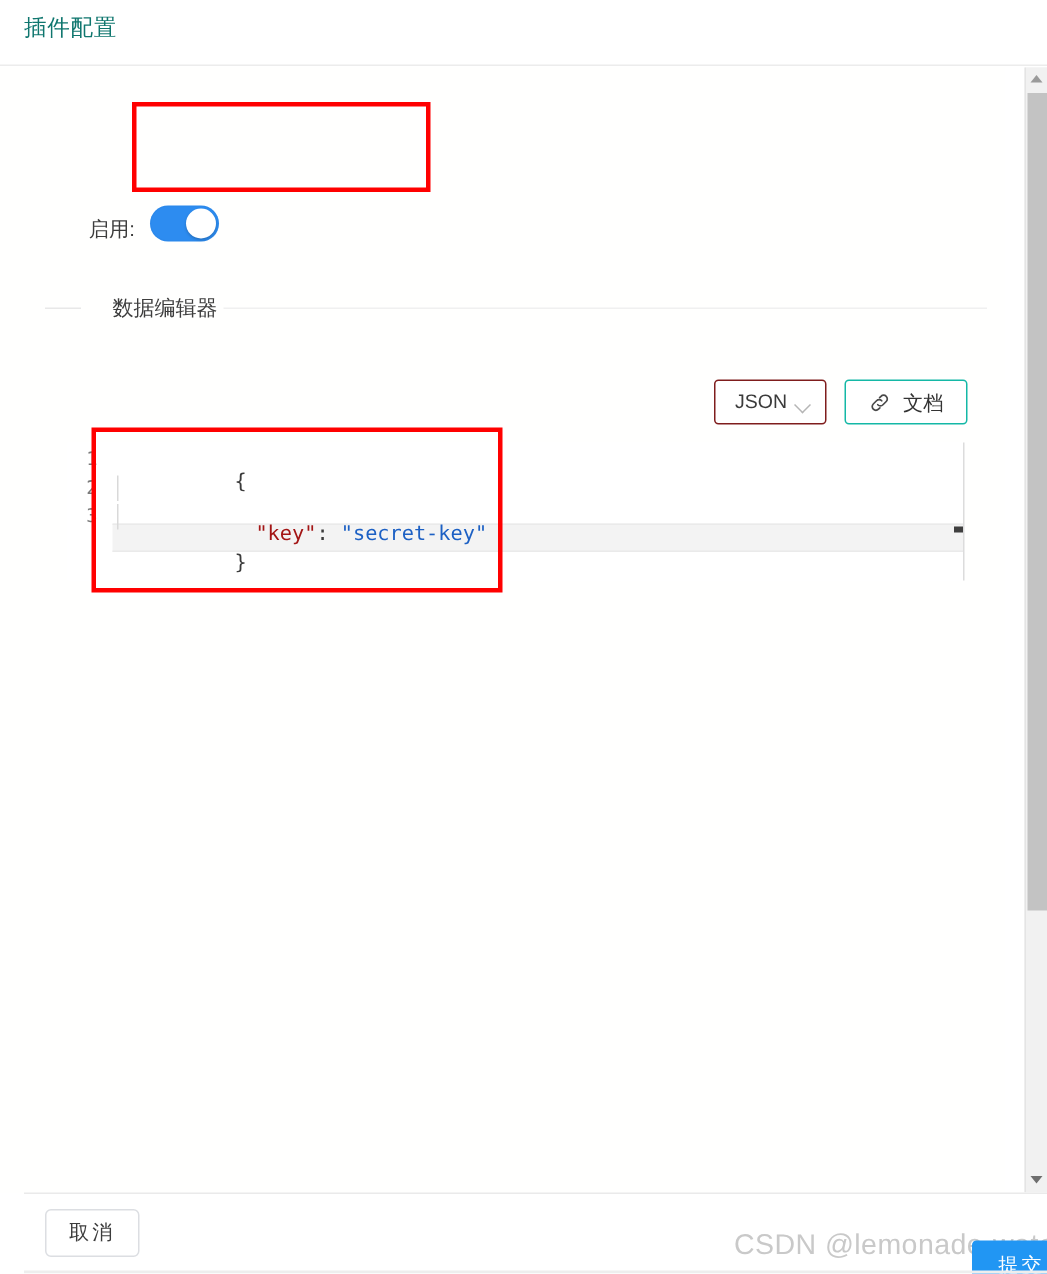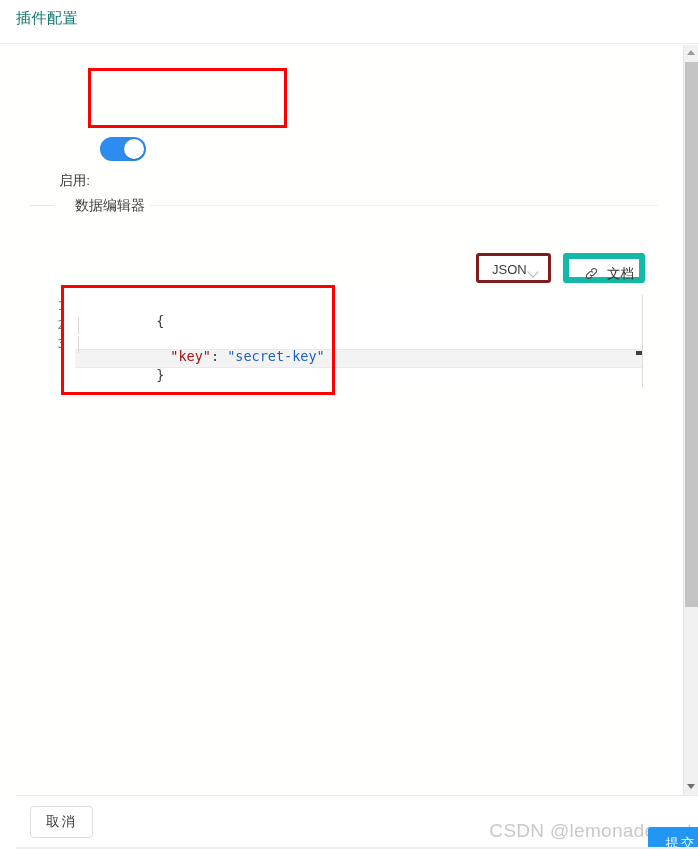--- a/index.html
+++ b/index.html
@@ -114,21 +114,21 @@
   }
   #row-name .form-label { left: 0; top: 43px; width: 90px; }
   #row-name .field-value {
     position: absolute;
     left: 110px;
     top: 42px;
     font-size: 13.5px;
     color: #2b2b2b;
   }
 
-  #row-enabled .form-label { left: 0; top: 99px; width: 90px; margin-top: 28px; }
+  #row-enabled .form-label { left: 0; top: 99px; width: 90px; }
 
   .switch {
     position: absolute;
     left: 100px;
     top: 92px;
     width: 46px;
     height: 24px;
     border-radius: 12px;
     background: #2d8cf0;
     box-shadow: inset 0 0 0 1px rgba(0,0,0,0.02);
@@ -184,21 +184,21 @@
     width: 645px;
     height: 30px;
   }
   .select-json {
     position: absolute;
     left: 476px;
     top: 0;
     width: 75px;
     height: 30px;
     box-sizing: border-box;
-    border: 3px solid #7f1d1d;
+    border: 1px solid #7f1d1d;
     border-radius: 3px;
     background: #fff;
     font-size: 13px;
     color: #3b3b3b;
   }
   .select-json .sel-text {
     position: absolute;
     left: 13px;
     top: 6px;
     font-size: 13px;
@@ -214,21 +214,21 @@
     border-bottom: 1.4px solid #b5b5b5;
     transform: rotate(45deg);
   }
   .btn-docs {
     position: absolute;
     left: 563px;
     top: 0;
     width: 82px;
     height: 30px;
     box-sizing: border-box;
-    border: 6px solid #14b8a6;
+    border: 1px solid #14b8a6;
     border-radius: 3px;
     background: #fff;
   }
   .btn-docs .link-icon {
     position: absolute;
     left: 15px;
     top: 7px;
     width: 15px;
     height: 15px;
   }

